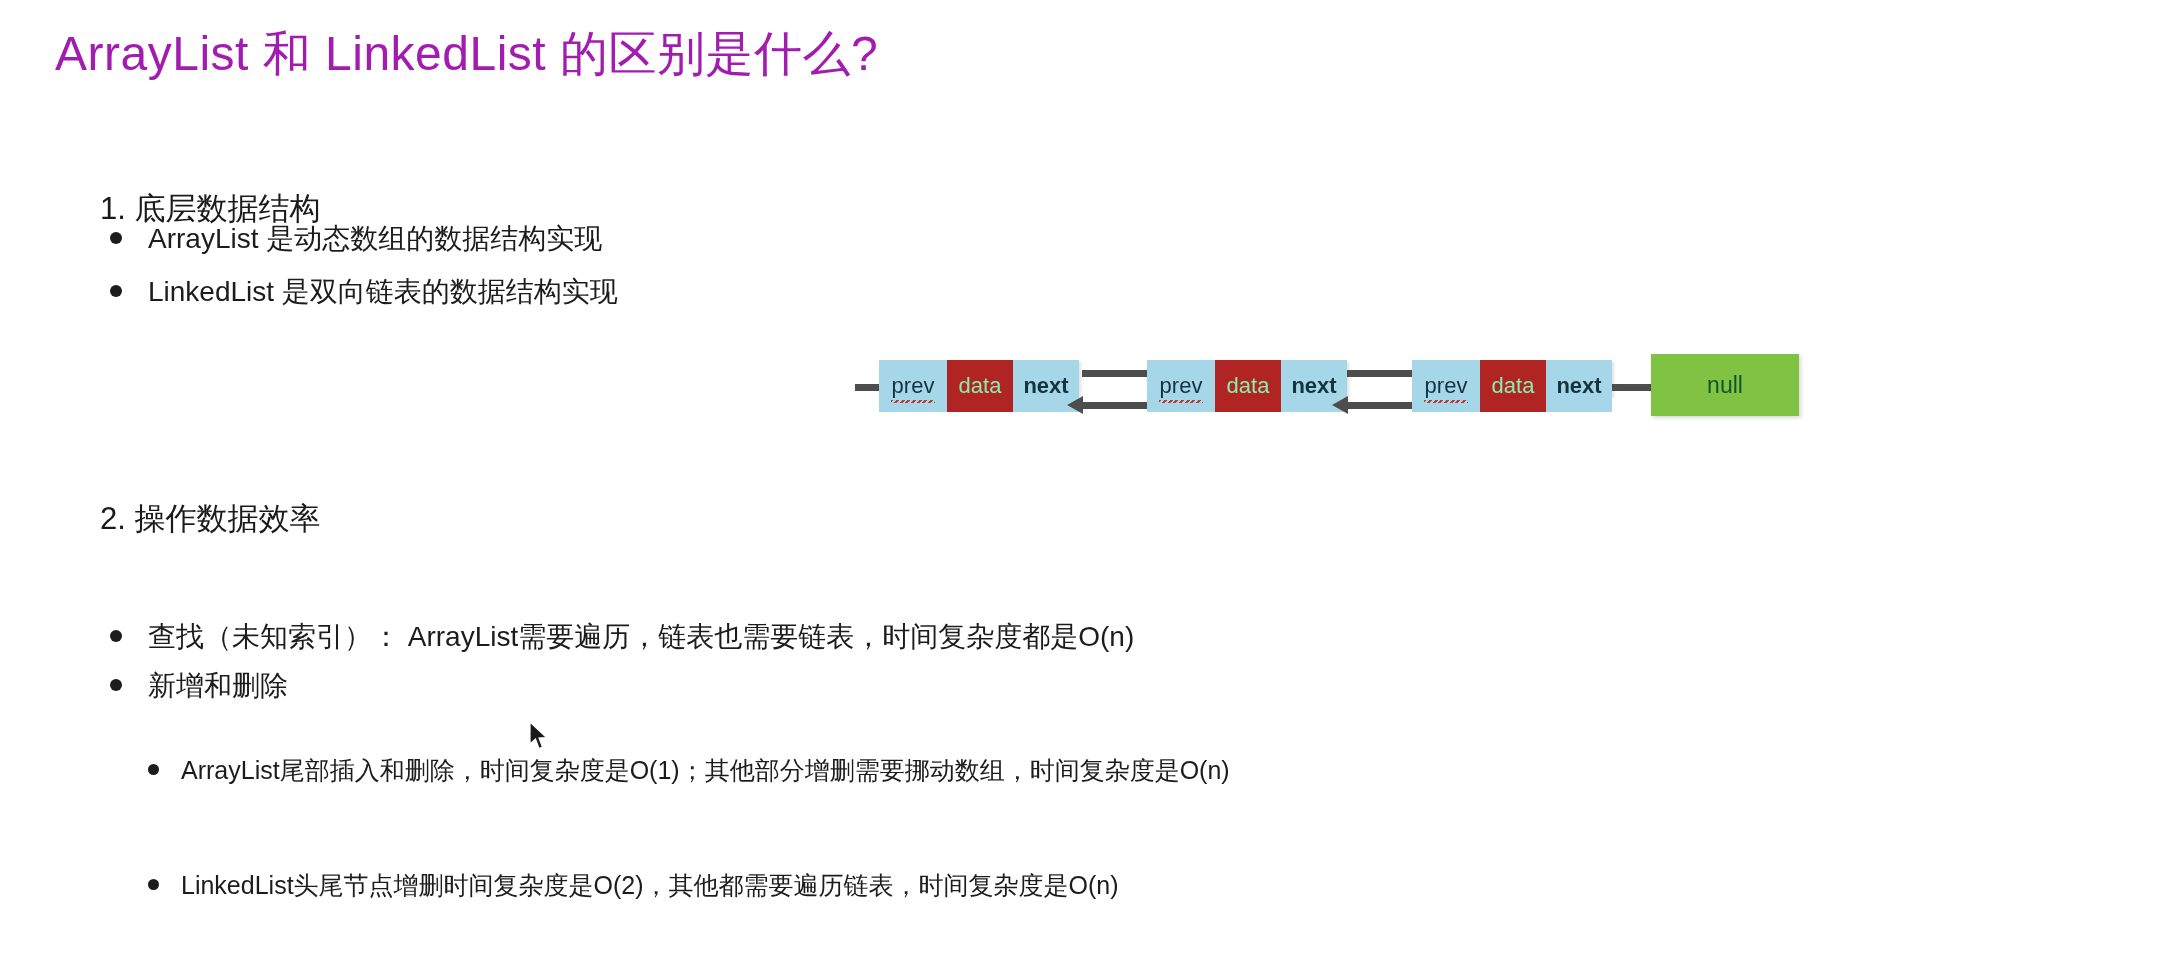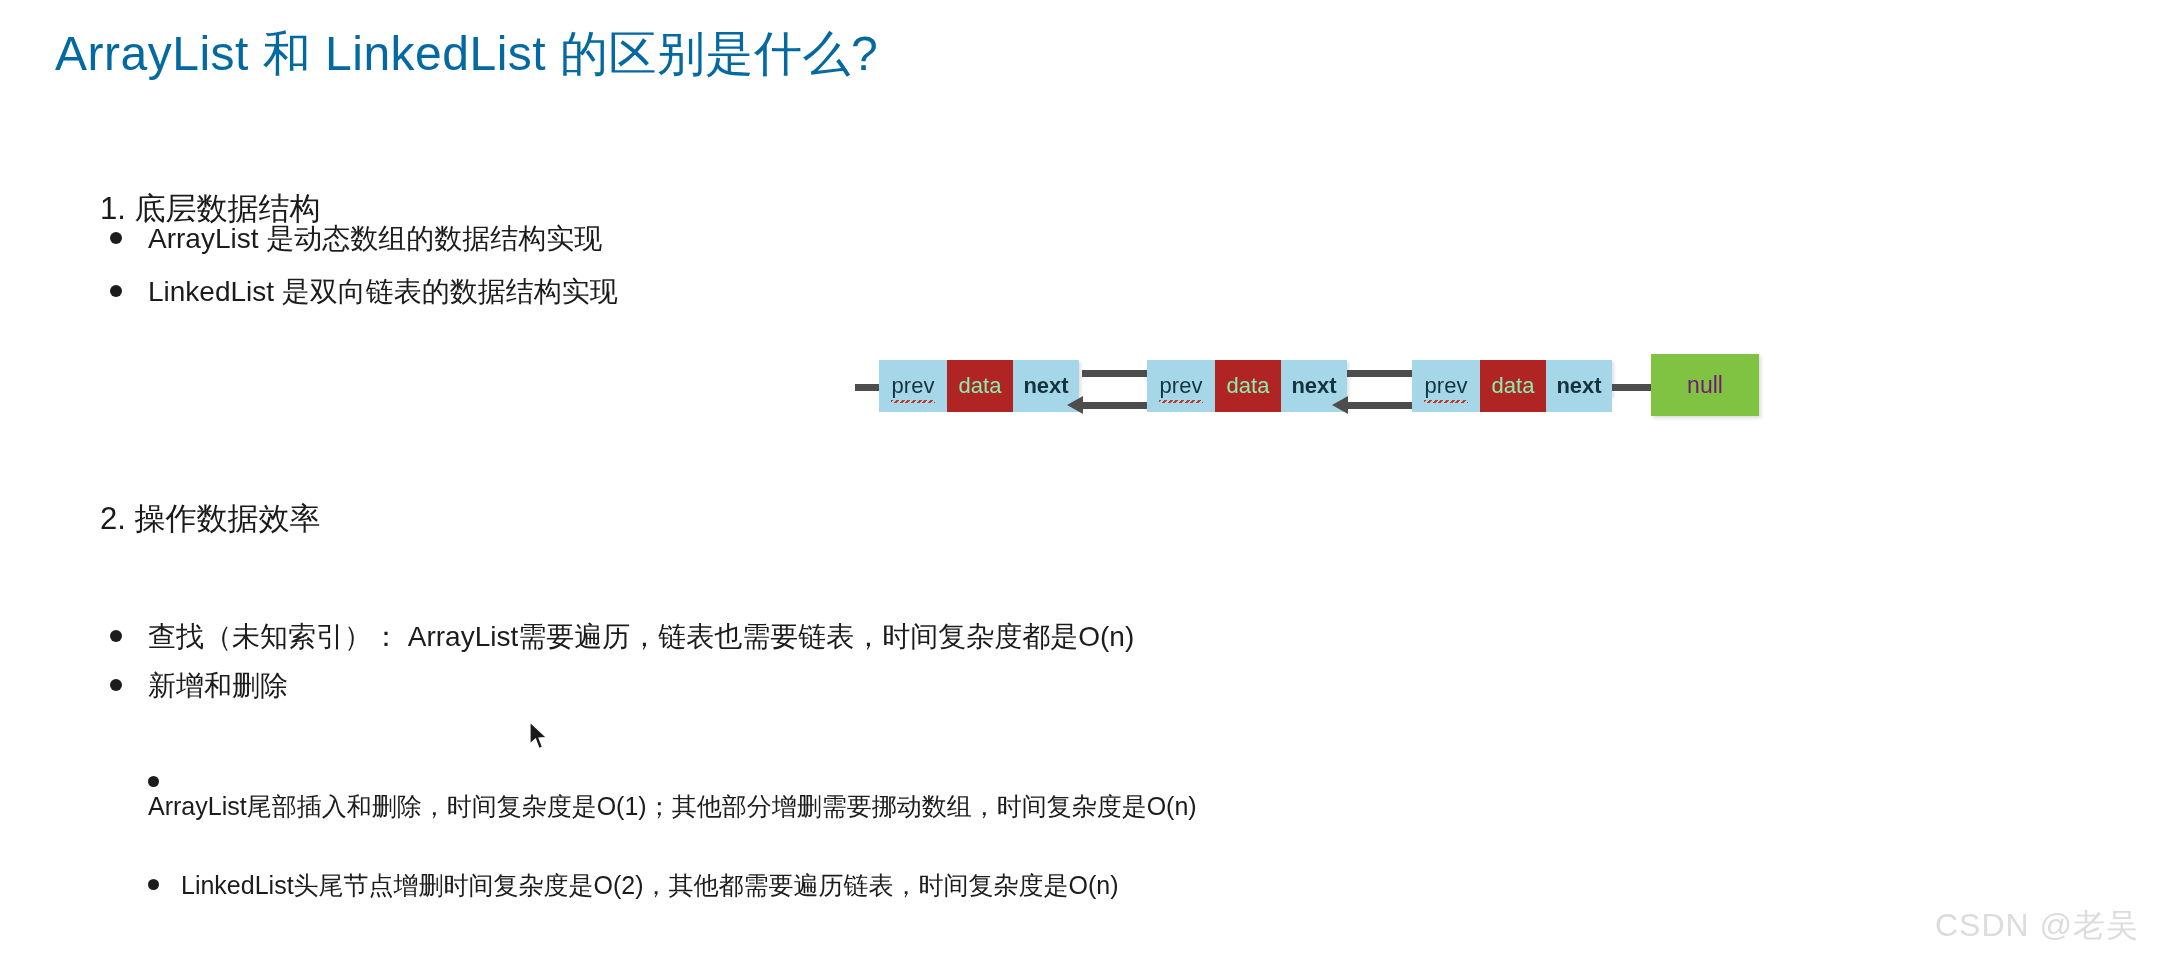--- a/index.html
+++ b/index.html
@@ -8,21 +8,21 @@
     background: #ffffff;
     font-family: "Liberation Sans", "DejaVu Sans", sans-serif;
     overflow: hidden;
   }
   #slide { position: relative; width: 2161px; height: 956px; background: #fff; }
 
   
   .title {
     position: absolute; left: 55px; top: 22px;
     font-size: 48px; font-weight: 400;
-    color: #0369a1; letter-spacing: 0.5px;
+    color: #a21caf; letter-spacing: 0.5px;
     white-space: nowrap;
   }
 
   
   .section-head {
     position: absolute;
     font-size: 31px; color: #1a1a1a; font-weight: 400;
     white-space: nowrap;
   }
   .sec1 { left: 100px; top: 188px; }
@@ -46,21 +46,21 @@
   .b-l1 { left: 110px; }
   .b-l3 { left: 148px; }
   .b-l3 .dot { width: 11px; height: 11px; margin-right: 22px; }
   .b-l3 .txt { font-size: 25px; }
 
   .bp1 { top: 222px; }
   .bp2 { top: 275px; }
   .bp3 { top: 569px; }
   .bp4 { top: 620px; }
   .bp5 { top: 669px; }
-  .bp6 { top: 780px; flex-direction: column; }
+  .bp6 { top: 755px; }
   .bp7 { top: 870px; }
 
   
   .array-wrap { position: absolute; left: 1218px; top: 156px; }
   .array-row { display: flex; border: 3px solid #2b2b2b; width: 553px; height: 64px; }
   .array-cell {
     flex: 1 1 0;
     border-right: 3px solid #2b2b2b;
     display: flex; align-items: center; justify-content: center;
     font-size: 23px; color: #1a1a1a; background: #fff;
@@ -94,22 +94,22 @@
   }
   .seg-data { width: 66px; background: #b02423; color: #86efac; }
   .seg-next { width: 66px; background: #a6d7e8; color: #13343f; font-weight: bold; }
 
   .nodeA { left: 24px; }
   .nodeB { left: 292px; }
   .nodeC { left: 557px; }
 
   .null-box {
     position: absolute; left: 796px; top: 6px;
-    width: 108px; height: 62px;
-    background: #80c342; color: #701a75;
+    width: 148px; height: 62px;
+    background: #80c342; color: #14532d;
     display: flex; align-items: center; justify-content: center;
     font-size: 23px;
     box-shadow: 2px 2px 4px rgba(0,0,0,0.15);
   }
 
   
   .arrow { position: absolute; height: 7px; background: #4d4d4d; }
   .arrow::after {
     content: ""; position: absolute; top: -6px;
     border-top: 9.5px solid transparent;
@@ -208,15 +208,14 @@
 
     <div class="arrow right a-null"></div>
 
     <div class="null-box">null</div>
   </div>
 
   <svg class="cursor" viewBox="0 0 22 30">
     <path d="M2 1 L2 23 L7.5 18 L11 27.5 L14.5 26 L11 17 L18.5 16.5 Z" fill="#1a1a1a" stroke="#ffffff" stroke-width="1.2"></path>
   </svg>
 
-  <div class="watermark">CSDN @老吴</div>
 
 </div>
 
 </body></html>

